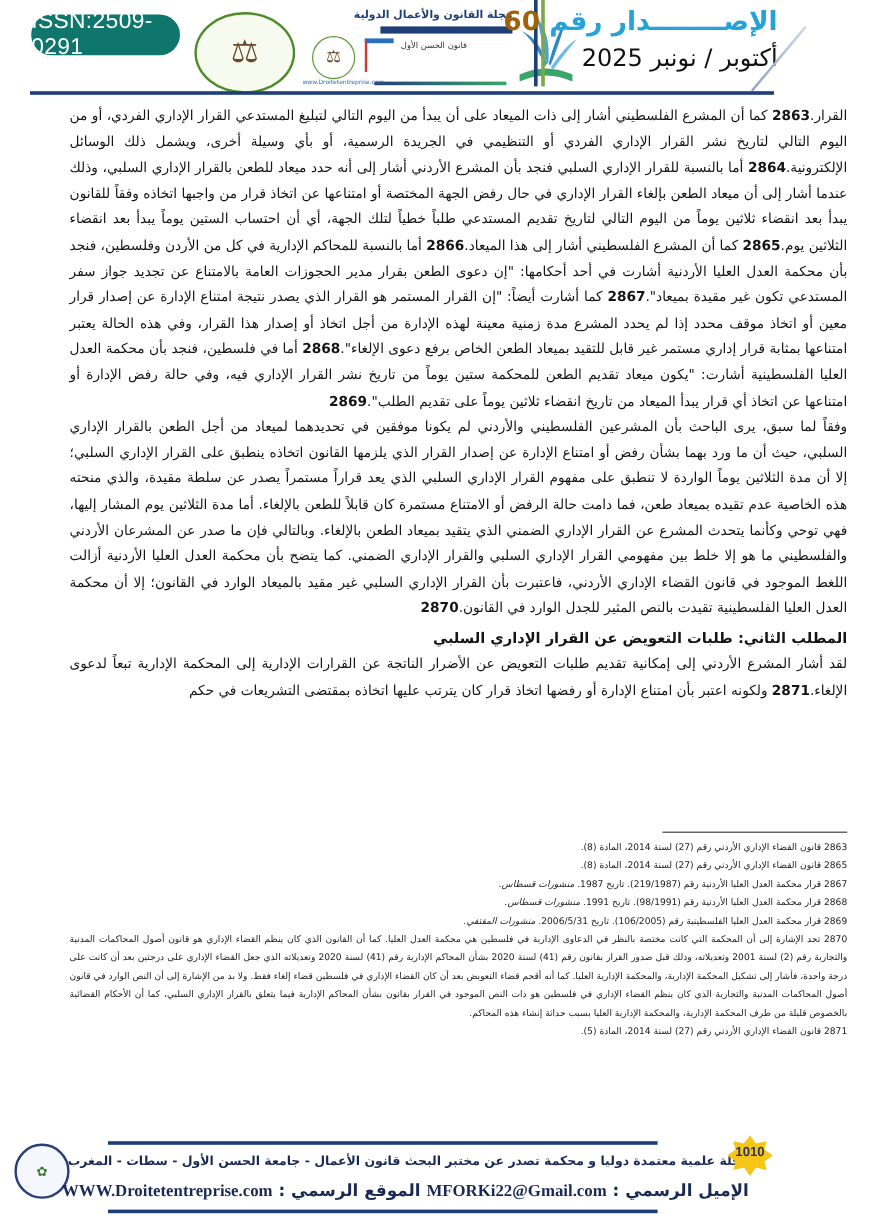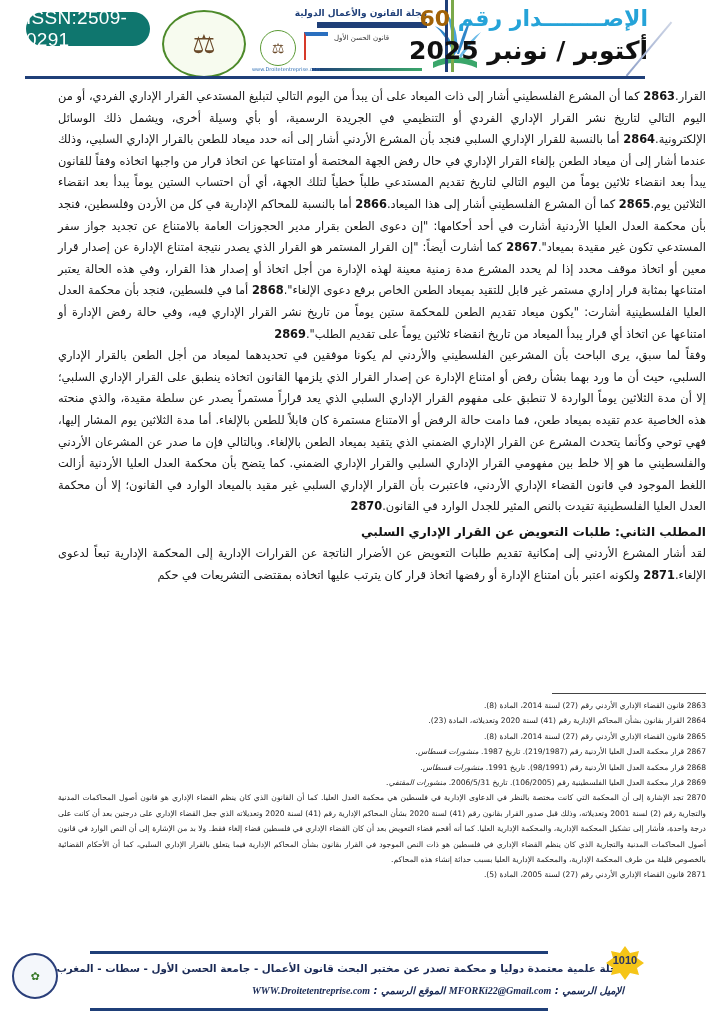--- a/index.html
+++ b/index.html
@@ -18,42 +18,42 @@
   .banner .mini-seal { position:absolute; left:8px; top:24px; width:34px; height:34px; border-radius:50%; border:1px solid #5c9b36; display:flex; align-items:center; justify-content:center; font-size:14px; color:#6a4a2a; }
   .banner .uni-logo { position:absolute; left:52px; top:26px; width:22px; height:24px; border-top:4px solid #2a6fbf; border-left:2px solid #d63a2a; }
   .banner .uni-name { position:absolute; left:82px; top:28px; font-size:7px; color:#333; direction:rtl; }
   .banner .url { position:absolute; left:0; top:60px; font-size:5px; color:#2f6fb5; white-space:nowrap; }
   .banner .bar { position:absolute; left:60px; top:62px; width:110px; height:3px; background:linear-gradient(90deg,#1f3f78,#3aa66a); }
   .book { position:absolute; left:425px; top:4px; width:60px; height:70px; }
   .vlines { position:absolute; left:445px; top:0px; width:14px; height:72px; }
   .vlines span { position:absolute; top:0; height:72px; width:3px; }
   .issue { position:absolute; right:76px; top:6px; font-size:22px; font-weight:bold; color:#25a3d8; direction:rtl; white-space:nowrap; font-family:"DejaVu Sans", sans-serif; }
   .issue .num { color:#a16207; }
-  .date { position:absolute; right:76px; top:36px; font-size:25px; font-weight:bold; color:#111; direction:rtl; white-space:nowrap; }
+  .date { position:absolute; right:76px; top:36px; font-size:20px; font-weight:normal; color:#111; direction:rtl; white-space:nowrap; }
   .diag { position:absolute; left:648px; top:14px; width:2px; height:70px; background:linear-gradient(#cfd6e6,#8ea0c8); transform:rotate(40deg); }
   .hr-top { position:absolute; left:25px; top:76px; width:620px; height:3px; background:#1f3f78; }
 
   .body-text { position:absolute; left:58px; top:86px; width:648px; direction:rtl; text-align:justify;
                font-family:"DejaVu Sans", sans-serif; font-size:11.4px; line-height:21.6px; color:#151515; }
   .body-text p { margin:0; }
   .body-text b { font-weight:bold; }
   .heading { font-weight:bold; font-size:12.2px; margin-top:4px !important; }
 
   .fn-rule { position:absolute; left:552px; top:693px; width:154px; height:1px; background:#444; }
   .footnotes { position:absolute; left:58px; top:698px; width:648px; direction:rtl; text-align:justify;
                font-size:7.6px; line-height:15.4px; color:#222; }
   .footnotes p { margin:0; }
   .footnotes i { font-style:italic; }
 
   .footer-seal { position:absolute; left:12px; top:953px; width:42px; height:42px; border-radius:50%;
                  border:2px solid #2a3f7a; background:#f4f7fb; display:flex; align-items:center; justify-content:center; font-size:11px; color:#3a7a2a; }
   .f-rule1 { position:absolute; left:90px; top:951px; width:458px; height:3px; background:#1f3f78; }
   .f-rule2 { position:absolute; left:90px; top:1008px; width:458px; height:3px; background:#1f3f78; }
   .f-line1 { position:absolute; right:100px; top:962px; font-size:10.4px; font-weight:bold; color:#1a2a55; direction:rtl; white-space:nowrap; }
-  .f-line2 { position:absolute; right:100px; top:985px; font-size:10px; font-weight:bold; color:#1a2a55; direction:rtl; white-space:nowrap;font-style:italic; }
+  .f-line2 { position:absolute; right:100px; top:985px; font-size:14px; font-weight:bold; color:#1a2a55; direction:rtl; white-space:nowrap; }
   .f-line2 .latin { font-family:"Liberation Serif", serif; direction:ltr; unicode-bidi:embed; }
   .page-badge { position:absolute; left:606px; top:946px; width:38px; height:34px; }
   .page-badge svg { position:absolute; left:0; top:0; }
   .page-badge span { position:absolute; left:0; top:8px; width:38px; text-align:center; font-family:"Liberation Sans", sans-serif; font-weight:bold; font-size:11px; color:#2a3560; }
 </style>
 </head>
 <body>
 
 <div class="header">
   <div class="issn">ISSN:2509-0291</div>
@@ -92,27 +92,26 @@
 <div class="body-text">
   <p id="para0"><span>القرار.</span><b>2863</b><span> كما أن المشرع الفلسطيني أشار إلى ذات الميعاد على أن يبدأ من اليوم التالي لتبليغ المستدعي القرار الإداري الفردي، أو من اليوم التالي لتاريخ نشر القرار الإداري الفردي أو التنظيمي في الجريدة الرسمية، أو بأي وسيلة أخرى، ويشمل ذلك الوسائل الإلكترونية.</span><b>2864</b><span> أما بالنسبة للقرار الإداري السلبي فنجد بأن المشرع الأردني أشار إلى أنه حدد ميعاد للطعن بالقرار الإداري السلبي، وذلك عندما أشار إلى أن ميعاد الطعن بإلغاء القرار الإداري في حال رفض الجهة المختصة أو امتناعها عن اتخاذ قرار من واجبها اتخاذه وفقاً للقانون يبدأ بعد انقضاء ثلاثين يوماً من اليوم التالي لتاريخ تقديم المستدعي طلباً خطياً لتلك الجهة، أي أن احتساب الستين يوماً يبدأ بعد انقضاء الثلاثين يوم.</span><b>2865</b><span> كما أن المشرع الفلسطيني أشار إلى هذا الميعاد.</span><b>2866</b><span> أما بالنسبة للمحاكم الإدارية في كل من الأردن وفلسطين، فنجد بأن محكمة العدل العليا الأردنية أشارت في أحد أحكامها: "إن دعوى الطعن بقرار مدير الحجوزات العامة بالامتناع عن تجديد جواز سفر المستدعي تكون غير مقيدة بميعاد".</span><b>2867</b><span> كما أشارت أيضاً: "إن القرار المستمر هو القرار الذي يصدر نتيجة امتناع الإدارة عن إصدار قرار معين أو اتخاذ موقف محدد إذا لم يحدد المشرع مدة زمنية معينة لهذه الإدارة من أجل اتخاذ أو إصدار هذا القرار، وفي هذه الحالة يعتبر امتناعها بمثابة قرار إداري مستمر غير قابل للتقيد بميعاد الطعن الخاص برفع دعوى الإلغاء".</span><b>2868</b><span> أما في فلسطين، فنجد بأن محكمة العدل العليا الفلسطينية أشارت: "يكون ميعاد تقديم الطعن للمحكمة ستين يوماً من تاريخ نشر القرار الإداري فيه، وفي حالة رفض الإدارة أو امتناعها عن اتخاذ أي قرار يبدأ الميعاد من تاريخ انقضاء ثلاثين يوماً على تقديم الطلب".</span><b>2869</b></p>
   <p id="para1"><span>وفقاً لما سبق، يرى الباحث بأن المشرعين الفلسطيني والأردني لم يكونا موفقين في تحديدهما لميعاد من أجل الطعن بالقرار الإداري السلبي، حيث أن ما ورد بهما بشأن رفض أو امتناع الإدارة عن إصدار القرار الذي يلزمها القانون اتخاذه ينطبق على القرار الإداري السلبي؛ إلا أن مدة الثلاثين يوماً الواردة لا تنطبق على مفهوم القرار الإداري السلبي الذي يعد قراراً مستمراً يصدر عن سلطة مقيدة، والذي منحته هذه الخاصية عدم تقيده بميعاد طعن، فما دامت حالة الرفض أو الامتناع مستمرة كان قابلاً للطعن بالإلغاء. أما مدة الثلاثين يوم المشار إليها، فهي توحي وكأنما يتحدث المشرع عن القرار الإداري الضمني الذي يتقيد بميعاد الطعن بالإلغاء. وبالتالي فإن ما صدر عن المشرعان الأردني والفلسطيني ما هو إلا خلط بين مفهومي القرار الإداري السلبي والقرار الإداري الضمني. كما يتضح بأن محكمة العدل العليا الأردنية أزالت اللغط الموجود في قانون القضاء الإداري الأردني، فاعتبرت بأن القرار الإداري السلبي غير مقيد بالميعاد الوارد في القانون؛ إلا أن محكمة العدل العليا الفلسطينية تقيدت بالنص المثير للجدل الوارد في القانون.</span><b>2870</b></p>
   <p class="heading">المطلب الثاني: طلبات التعويض عن القرار الإداري السلبي</p>
   <p id="para2"><span>لقد أشار المشرع الأردني إلى إمكانية تقديم طلبات التعويض عن الأضرار الناتجة عن القرارات الإدارية إلى المحكمة الإدارية تبعاً لدعوى الإلغاء.</span><b>2871</b><span> ولكونه اعتبر بأن امتناع الإدارة أو رفضها اتخاذ قرار كان يترتب عليها اتخاذه بمقتضى التشريعات في حكم</span></p>
 </div>
 
 <div class="fn-rule"></div>
 <div class="footnotes" id="footnotes">
     <p><span>2863 قانون القضاء الإداري الأردني رقم (27) لسنة 2014، المادة (8).</span></p>
-    <p><span>2864 القرار بقانون بشأن المحاكم الإدارية رقم (41) لسنة 2020 وتعديلاته، المادة (23).</span></p>
     <p><span>2865 قانون القضاء الإداري الأردني رقم (27) لسنة 2014، المادة (8).</span></p>
     <p><span>2867 قرار محكمة العدل العليا الأردنية رقم (219/1987). تاريخ 1987. </span><i>منشورات قسطاس.</i></p>
     <p><span>2868 قرار محكمة العدل العليا الأردنية رقم (98/1991). تاريخ 1991. </span><i>منشورات قسطاس.</i></p>
     <p><span>2869 قرار محكمة العدل العليا الفلسطينية رقم (106/2005). تاريخ 2006/5/31. </span><i>منشورات المقتفي.</i></p>
     <p><span>2870 تجد الإشارة إلى أن المحكمة التي كانت مختصة بالنظر في الدعاوى الإدارية في فلسطين هي محكمة العدل العليا. كما أن القانون الذي كان ينظم القضاء الإداري هو قانون أصول المحاكمات المدنية والتجارية رقم (2) لسنة 2001 وتعديلاته، وذلك قبل صدور القرار بقانون رقم (41) لسنة 2020 بشأن المحاكم الإدارية رقم (41) لسنة 2020 وتعديلاته الذي جعل القضاء الإداري على درجتين بعد أن كانت على درجة واحدة، فأشار إلى تشكيل المحكمة الإدارية، والمحكمة الإدارية العليا. كما أنه أقحم قضاء التعويض بعد أن كان القضاء الإداري في فلسطين قضاء إلغاء فقط. ولا بد من الإشارة إلى أن النص الوارد في قانون أصول المحاكمات المدنية والتجارية الذي كان ينظم القضاء الإداري في فلسطين هو ذات النص الموجود في القرار بقانون بشأن المحاكم الإدارية فيما يتعلق بالقرار الإداري السلبي، كما أن الأحكام القضائية بالخصوص قليلة من طرف المحكمة الإدارية، والمحكمة الإدارية العليا بسبب حداثة إنشاء هذه المحاكم.</span></p>
-    <p><span>2871 قانون القضاء الإداري الأردني رقم (27) لسنة 2005، المادة (5).</span></p>
+    <p><span>2871 قانون القضاء الإداري الأردني رقم (27) لسنة 2014، المادة (5).</span></p>
   </div>
 
 <div class="footer-seal">✿</div>
 <div class="f-rule1"></div>
 <div class="f-line1">مجلة علمية معتمدة  دوليا و محكمة تصدر عن مختبر البحث قانون الأعمال - جامعة الحسن الأول - سطات - المغرب</div>
 <div class="f-line2">
   <span>الإميل الرسمي :</span>
   <span class="latin">MFORKi22@Gmail.com</span>
   <span>الموقع الرسمي :</span>
   <span class="latin">WWW.Droitetentreprise.com</span>

